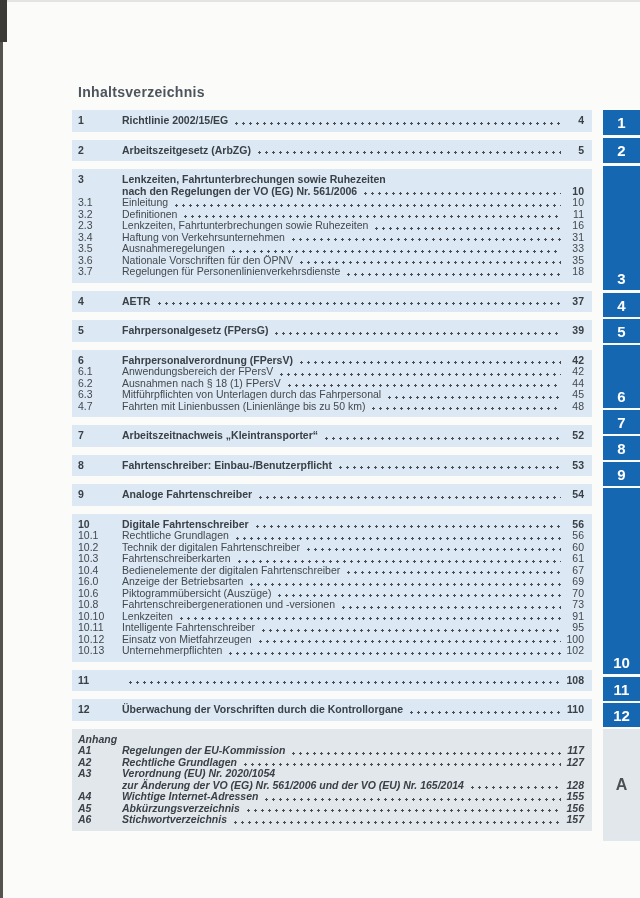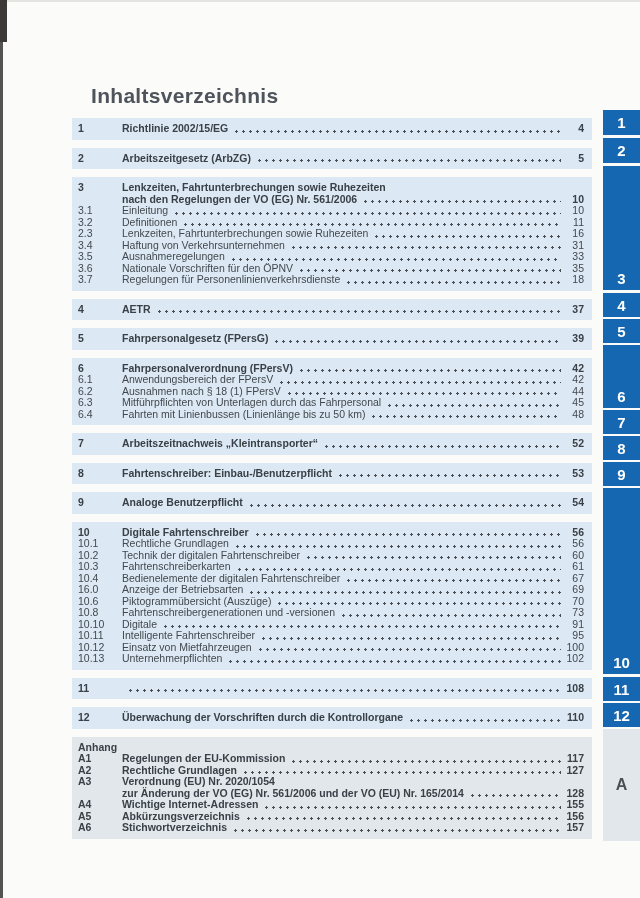--- a/index.html
+++ b/index.html
@@ -9,29 +9,29 @@
     font-family:"Liberation Sans", sans-serif;
   }
   
   .scan-top    { position:absolute; top:0; left:0; width:640px; height:2px; background:#e4e4e1; }
   .scan-left   { position:absolute; top:0; left:0; width:3px; height:898px; background:#55534f; }
   .scan-left-top { position:absolute; top:0; left:0; width:7px; height:42px; background:#3c3a37; }
 
   
   .content { position:absolute; left:72px; top:84px; width:520px; }
   .title {
-    font-size:21px; font-weight:bold; letter-spacing:0.3px;
-    color:var(--title-text,#4e545c); margin:0 0 10px 19px;
+    font-size:14px; font-weight:bold; letter-spacing:0.3px;
+    color:var(--title-text,#4e545c); margin:0 0 10px 6px;
   }
 
   .toc-group {
     background:var(--band-blue,#dce8f3);
     padding:5px 8px 5px 6px; margin-bottom:8px;
   }
-  .toc-group.appendix { background:var(--band-gray,#e2e7eb); }
+  .toc-group.appendix { background:var(--band-gray,#e2e7eb);font-style:italic; }
 
   .toc-row {
     display:flex; align-items:flex-end;
     font-size:10.5px; line-height:11.5px; color:#42484e;
   }
   .toc-row.bold { font-weight:bold; color:#394047; }
   .toc-num  { flex:none; width:44px; white-space:nowrap; }
   .toc-text { flex:none; white-space:nowrap; }
   .leader {
     flex:1 1 auto; min-width:8px; height:10px; margin:0 3px 0 5px;
@@ -180,21 +180,21 @@
           <span class="leader"></span>
           <span class="toc-page">44</span>
         </div>
         <div class="toc-row">
           <span class="toc-num">6.3</span>
           <span class="toc-text">Mitführpflichten von Unterlagen durch das Fahrpersonal</span>
           <span class="leader"></span>
           <span class="toc-page">45</span>
         </div>
         <div class="toc-row">
-          <span class="toc-num">6.4</span>
+          <span class="toc-num">4.7</span>
           <span class="toc-text">Fahrten mit Linienbussen (Linienlänge bis zu 50 km)</span>
           <span class="leader"></span>
           <span class="toc-page">48</span>
         </div>
       </div>
       <div class="toc-group">
         <div class="toc-row bold">
           <span class="toc-num">7</span>
           <span class="toc-text">Arbeitszeitnachweis „Kleintransporter“</span>
           <span class="leader"></span>
@@ -205,21 +205,21 @@
         <div class="toc-row bold">
           <span class="toc-num">8</span>
           <span class="toc-text">Fahrtenschreiber: Einbau-/Benutzerpflicht</span>
           <span class="leader"></span>
           <span class="toc-page">53</span>
         </div>
       </div>
       <div class="toc-group">
         <div class="toc-row bold">
           <span class="toc-num">9</span>
-          <span class="toc-text">Analoge Benutzerpflicht</span>
+          <span class="toc-text">Analoge Fahrtenschreiber</span>
           <span class="leader"></span>
           <span class="toc-page">54</span>
         </div>
       </div>
       <div class="toc-group">
         <div class="toc-row bold">
           <span class="toc-num">10</span>
           <span class="toc-text">Digitale Fahrtenschreiber</span>
           <span class="leader"></span>
           <span class="toc-page">56</span>
@@ -261,21 +261,21 @@
           <span class="toc-page">70</span>
         </div>
         <div class="toc-row">
           <span class="toc-num">10.8</span>
           <span class="toc-text">Fahrtenschreibergenerationen und -versionen</span>
           <span class="leader"></span>
           <span class="toc-page">73</span>
         </div>
         <div class="toc-row">
           <span class="toc-num">10.10</span>
-          <span class="toc-text">Digitale</span>
+          <span class="toc-text">Lenkzeiten</span>
           <span class="leader"></span>
           <span class="toc-page">91</span>
         </div>
         <div class="toc-row">
           <span class="toc-num">10.11</span>
           <span class="toc-text">Intelligente Fahrtenschreiber</span>
           <span class="leader"></span>
           <span class="toc-page">95</span>
         </div>
         <div class="toc-row">

